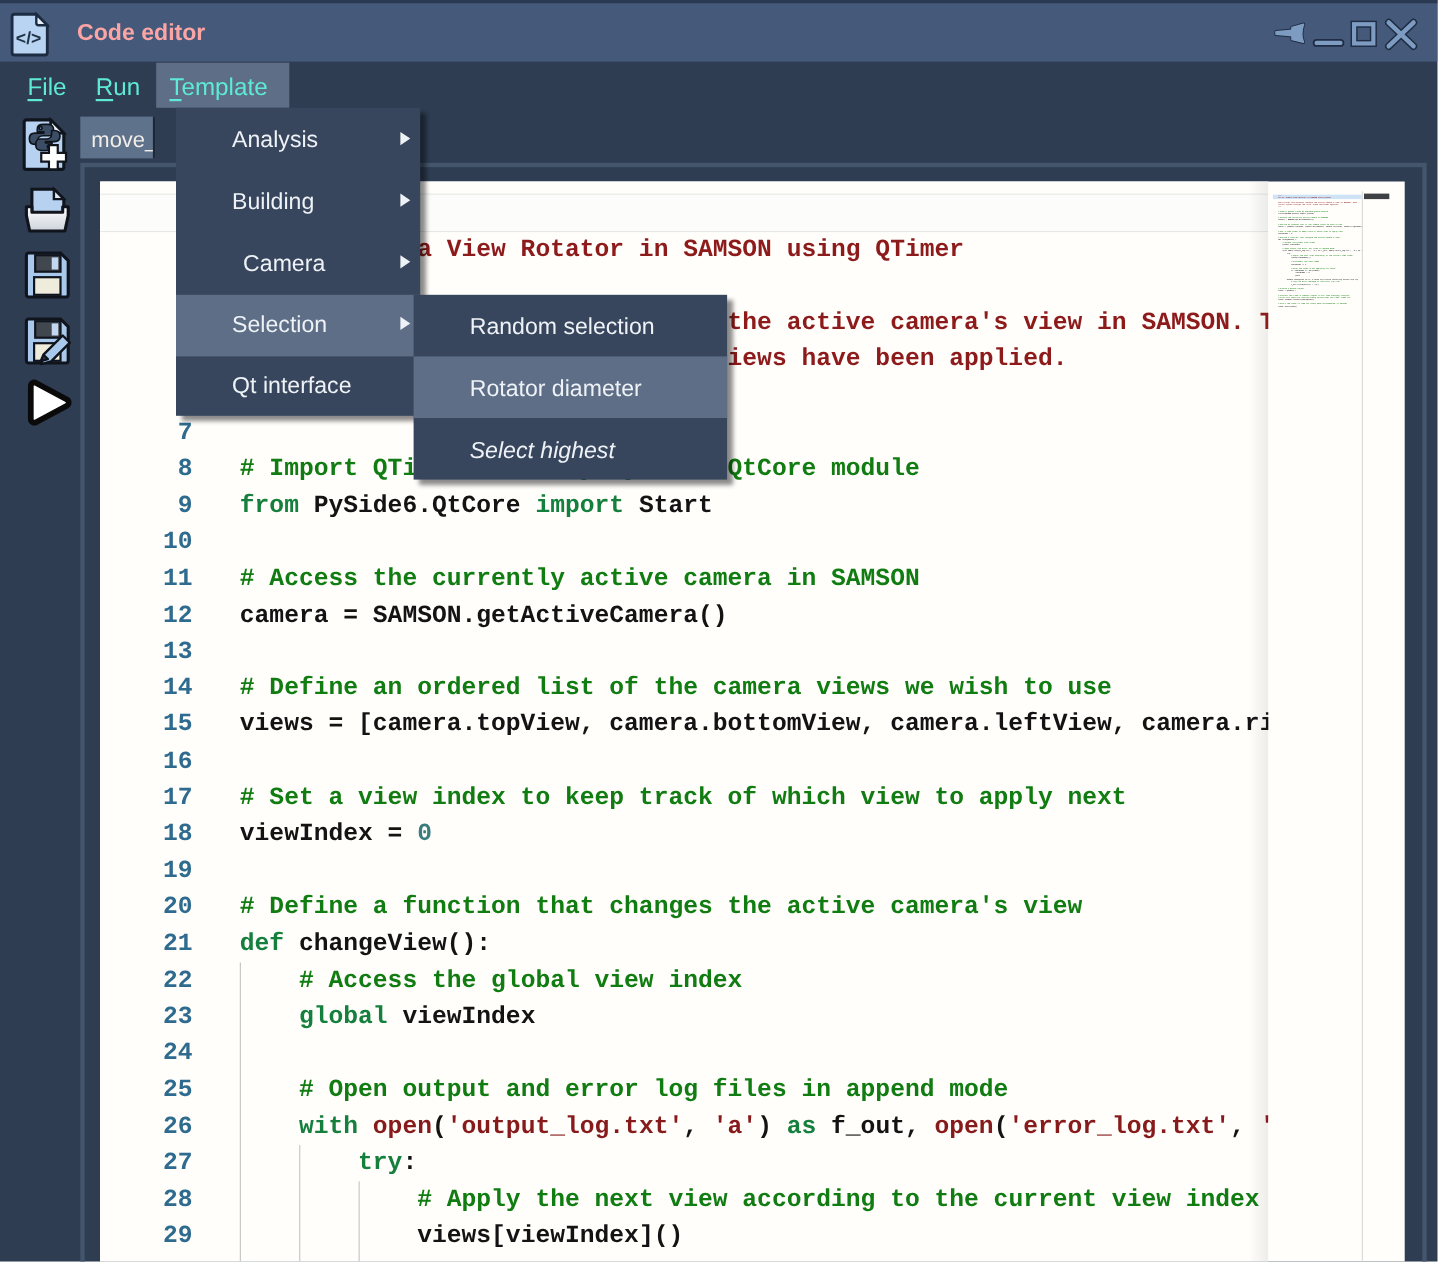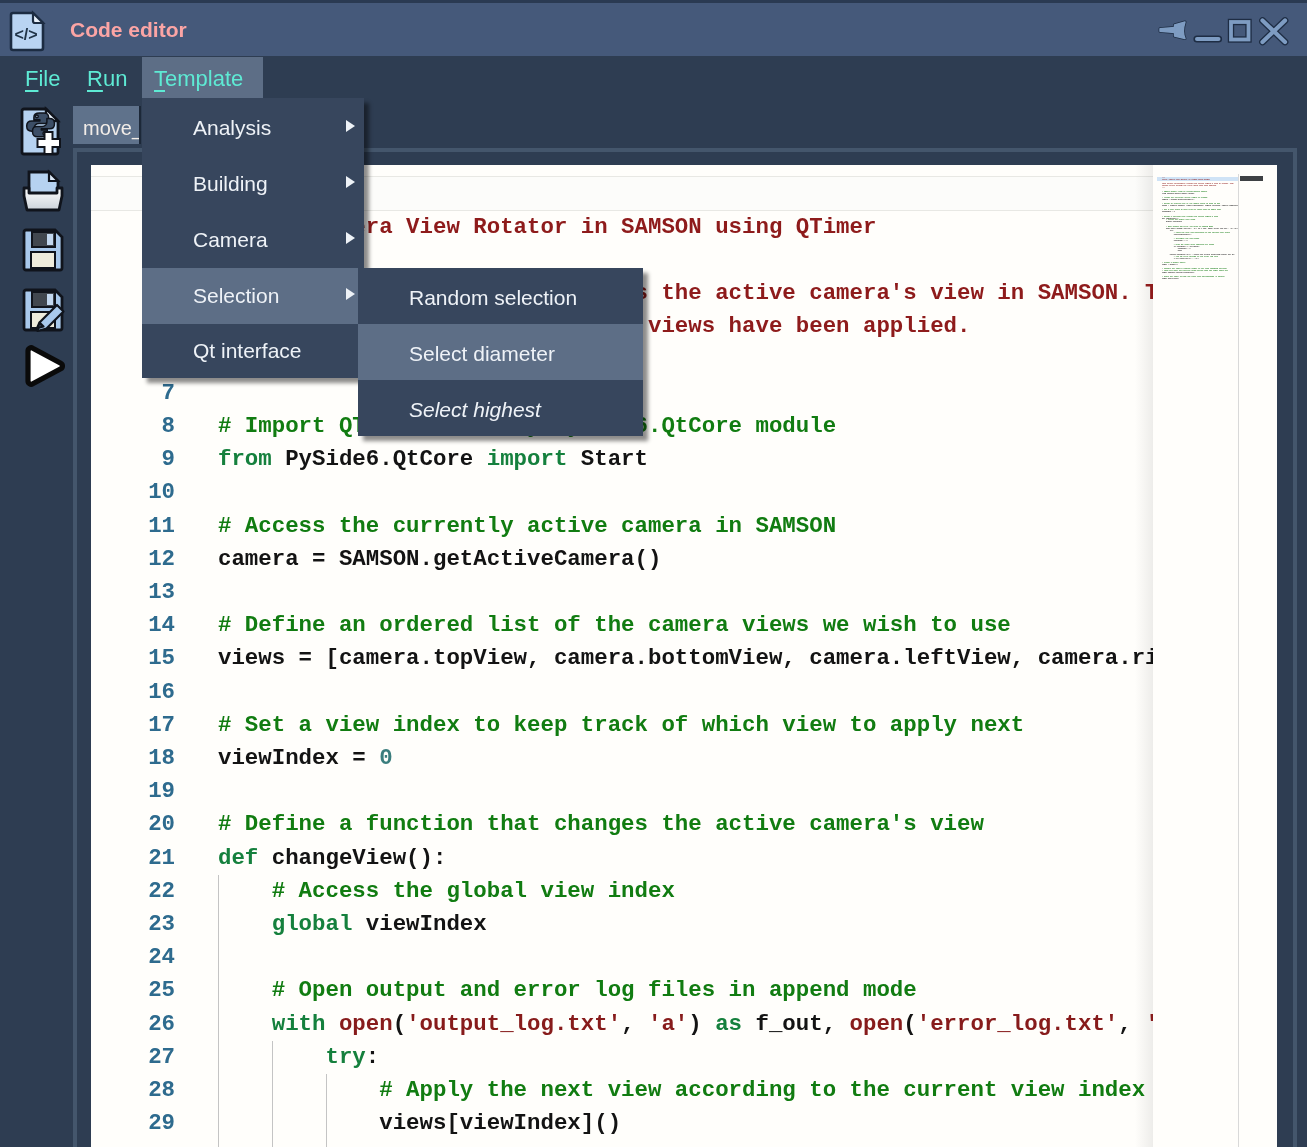--- a/index.html
+++ b/index.html
@@ -33,21 +33,21 @@
   #minimap{left:1157px;top:174px;width:81px;height:973px;overflow:hidden;}
   #miniband{left:0px;top:2.5px;width:81px;height:4.5px;background:#cfe3f6;}
   #minipre{left:5px;top:3px;transform:scale(0.073,0.0605);transform-origin:0 0;}
   #minisep{left:1238px;top:174px;width:1px;height:973px;background:#d9d9d9;}
   #thumb{left:1240px;top:176px;width:23px;height:5px;background:#3e4144;}
   
   #tab{left:73px;top:106px;width:66px;height:38px;background:#5f728b;color:#f2ede8;
        font-size:20px;overflow:hidden;border-right:2px solid #1c2838;}
   #tabtext{left:10px;top:11px;white-space:nowrap;}
   
-  .panel{background:#37465d;box-shadow:5px 5px 4px rgba(0,0,0,0.45);}
+  .panel{background:#37465d;box-shadow:5px 5px 4px rgba(0,0,0,0.45);margin-left:18px;}
   .hl{background:#5d6e86;}
   .mtext{color:#eef2f7;font-size:21px;}
   .arrow{width:0;height:0;border-left:9px solid #eef2f7;border-top:6.5px solid transparent;border-bottom:6.5px solid transparent;}
 </style>
 </head>
 <body>
 <div id="win">
 
   <div class="abs" id="paneborder"></div>
   <div class="abs" id="whitearea"></div>
@@ -264,28 +264,28 @@
 
   <div class="abs mitem" style="left:25px;"><span class="mnem">F</span>ile</div>
   <div class="abs mitem" style="left:87px;"><span class="mnem">R</span>un</div>
   <div class="abs" id="tplbox" style="left:142px;top:57px;width:121px;height:41px;background:#5d6e86;"></div>
   <div class="abs mitem" style="left:154px;"><span class="mnem">T</span>emplate</div>
 
   <div class="abs panel" id="menu1" style="left:142px;top:98px;width:222px;height:280px;">
     <div class="abs hl" style="left:0;top:170px;width:222px;height:56px;"></div>
     <div class="abs mtext" style="left:51px;top:18px;">Analysis</div>
     <div class="abs mtext" style="left:51px;top:74px;">Building</div>
-    <div class="abs mtext" style="left:51px;top:130px;text-align:center;">Camera</div>
+    <div class="abs mtext" style="left:61px;top:130px;text-align:center;">Camera</div>
     <div class="abs mtext" style="left:51px;top:186px;">Selection</div>
     <div class="abs mtext" style="left:51px;top:241px;">Qt interface</div>
     <div class="abs arrow" style="left:204px;top:21.5px;"></div>
     <div class="abs arrow" style="left:204px;top:77.5px;"></div>
     <div class="abs arrow" style="left:204px;top:133.5px;"></div>
     <div class="abs arrow" style="left:204px;top:189.5px;"></div>
   </div>
 
   <div class="abs panel" id="menu2" style="left:358px;top:268px;width:285px;height:168px;">
     <div class="abs hl" style="left:0;top:56px;width:285px;height:56px;"></div>
     <div class="abs mtext" style="left:51px;top:18px;">Random selection</div>
-    <div class="abs mtext" style="left:51px;top:74px;">Select diameter</div>
+    <div class="abs mtext" style="left:51px;top:74px;">Rotator diameter</div>
     <div class="abs mtext" style="left:51px;top:130px;font-style:italic;">Select highest</div>
   </div>
 </div>
 
 </body></html>

